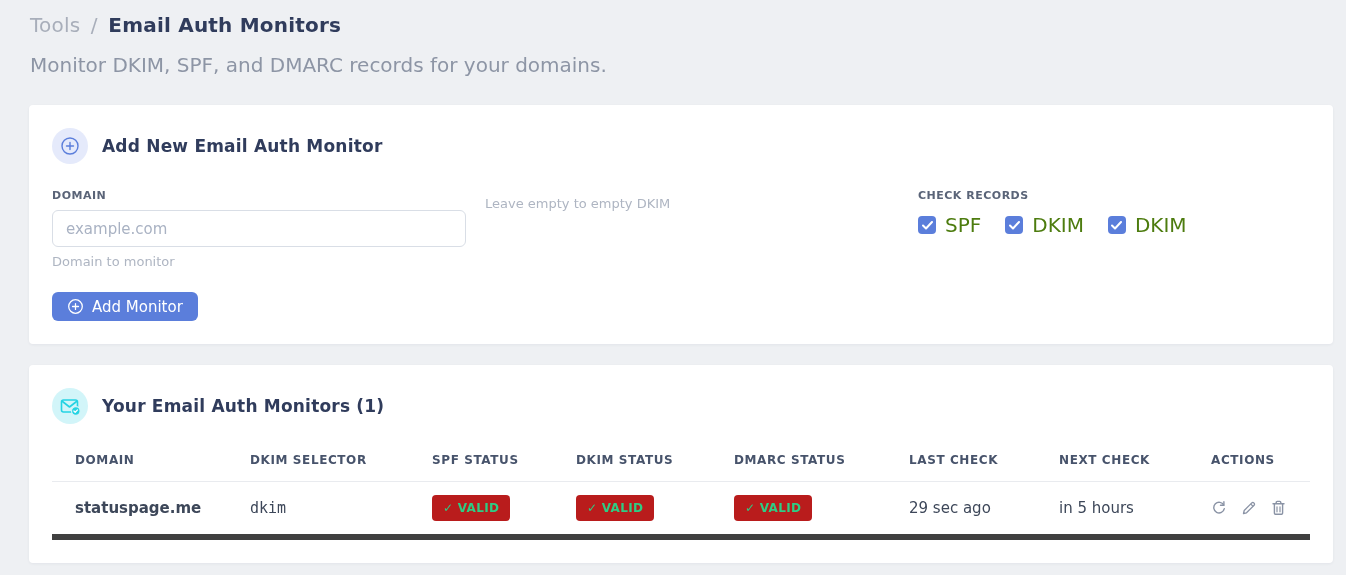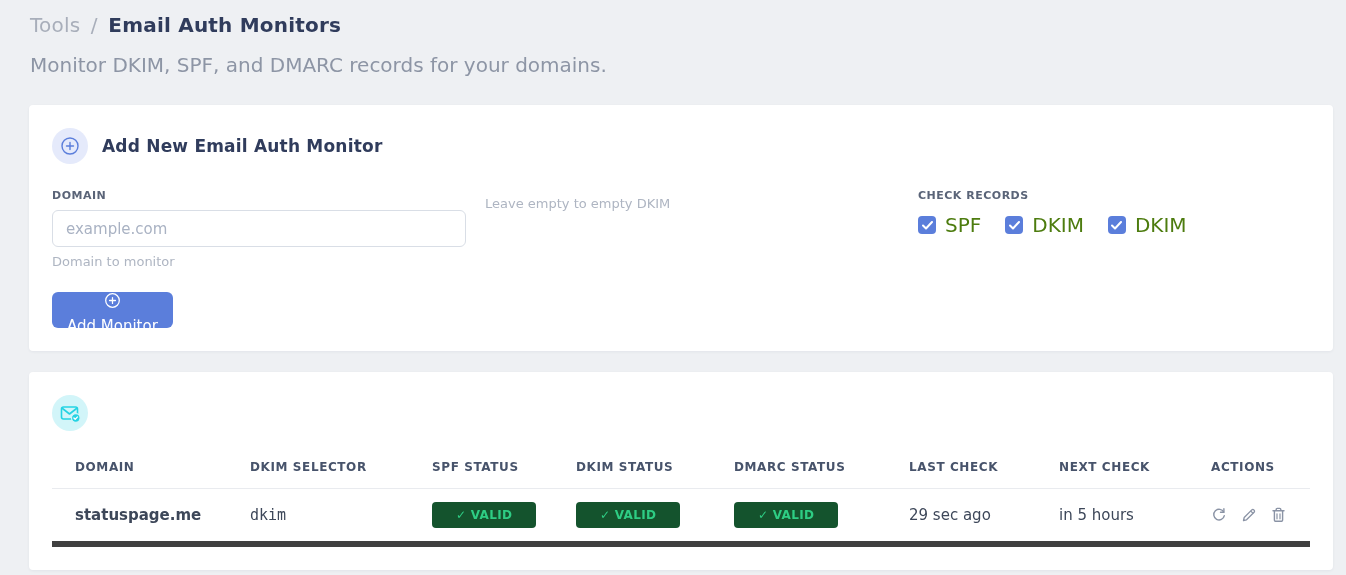--- a/index.html
+++ b/index.html
@@ -64,27 +64,26 @@
   .checkbox-item { display: flex; align-items: center; gap: 9px; cursor: pointer; }
   .checkbox-box {
     width: 18px; height: 18px; border-radius: 4px;
     background: #5b7edb; display: flex; align-items: center; justify-content: center;
   }
   .checkbox-label { font-size: 20px; color: #4d7c0f; }
 
   .btn-primary {
     margin-top: 23px;
     display: inline-flex; align-items: center; gap: 8px;
-    height: 36px; padding: 0 15px;
+    height: 29px; padding: 0 15px;
     background: #5b7edb; color: #ffffff;
     border: none; border-radius: 6px;
     font-size: 15px; font-weight: 500;
     font-family: "DejaVu Sans", "Liberation Sans", sans-serif;
     cursor: pointer;
-    flex-direction: column;
   }
 
   
   .monitors-table { width: 100%; border-collapse: collapse; margin-top: 17px; }
   .monitors-table th {
     text-align: left;
     font-size: 12px; font-weight: 700; letter-spacing: .6px;
     color: #47536b; text-transform: uppercase;
     padding: 12px 10px 14px 23px;
     border-bottom: 1px solid #e9ebef;
@@ -96,23 +95,23 @@
     font-size: 15px; color: #3d4759;
     white-space: nowrap;
   }
   .cell-domain { font-weight: 700; color: #3d4759; }
   .cell-code {
     font-family: "DejaVu Sans Mono", "Liberation Mono", monospace;
     font-size: 14px; color: #ed4e89;
   }
   .badge-valid {
     display: inline-block;
-    background: #14532d; color: #2ecd84;
+    background: #b91c1c; color: #2ecd84;
     font-size: 12px; font-weight: 600; letter-spacing: .3px;
-    padding: 6px 24px; border-radius: 4px;
+    padding: 6px 11px; border-radius: 4px;
   }
   .cell-muted { color: #b4bac4; font-size: 14px; }
   .cell-dark { font-size: 14px; color: #3d4759; }
   .actions-cell { display: flex; align-items: center; gap: 14px; }
   .action-btn {
     background: none; border: none; padding: 0; cursor: pointer;
     display: inline-flex; align-items: center; justify-content: center;
   }
   svg { display: block; }
 </style>
@@ -197,20 +196,21 @@
   <section class="card list-card">
     <div class="card-head">
       <span class="icon-circle cyan">
         <svg width="21" height="21" viewBox="0 0 21 21" fill="none">
           <rect x="1.5" y="4" width="16" height="12" rx="2" stroke="#25d3e3" stroke-width="1.6"></rect>
           <path d="M2.5 5.5 L9.5 11 L16.5 5.5" stroke="#25d3e3" stroke-width="1.6" stroke-linecap="round" stroke-linejoin="round"></path>
           <circle cx="15.8" cy="15" r="4.3" fill="#25d3e3" stroke="#d2f5f9" stroke-width="1.2"></circle>
           <path d="M13.9 15 l1.3 1.3 2.3-2.4" stroke="#ffffff" stroke-width="1.3" stroke-linecap="round" stroke-linejoin="round"></path>
         </svg>
       </span>
+      <h2 class="card-title">Your Email Auth Monitors (1)</h2>
     </div>
 
     <table class="monitors-table">
       <colgroup>
         <col style="width:175px">
           <col style="width:182px">
           <col style="width:144px">
           <col style="width:158px">
         <col style="width:175px">
           <col style="width:150px">

